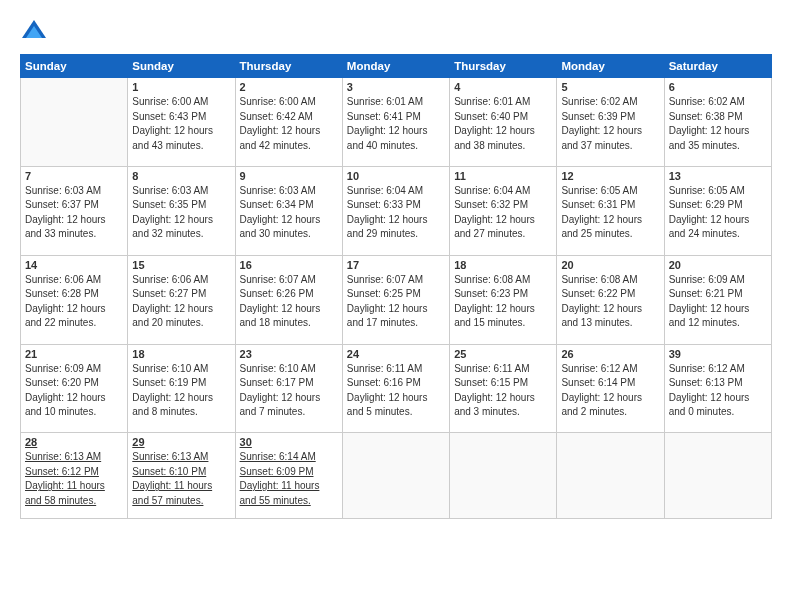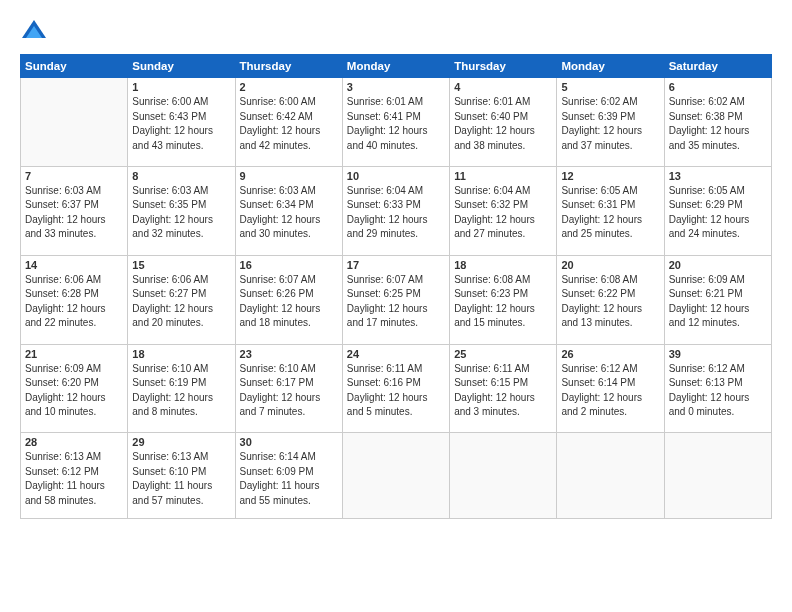--- a/index.html
+++ b/index.html
@@ -91,20 +91,21 @@
     .day-info {
       font-size: 10px;
       color: #333;
       line-height: 1.45;
     }
     .week-row td {
       height: 82px;
     }
     .last-row td {
       height: 70px;
+      text-decoration: underline;
     }
   </style>
 </head>
 <body>
 
 <div class="page">
   <div class="header">
     <div class="logo">
       <svg class="logo-icon" viewBox="0 0 28 28">
         <polygon points="14,2 26,20 2,20" fill="#1565c0"></polygon>

